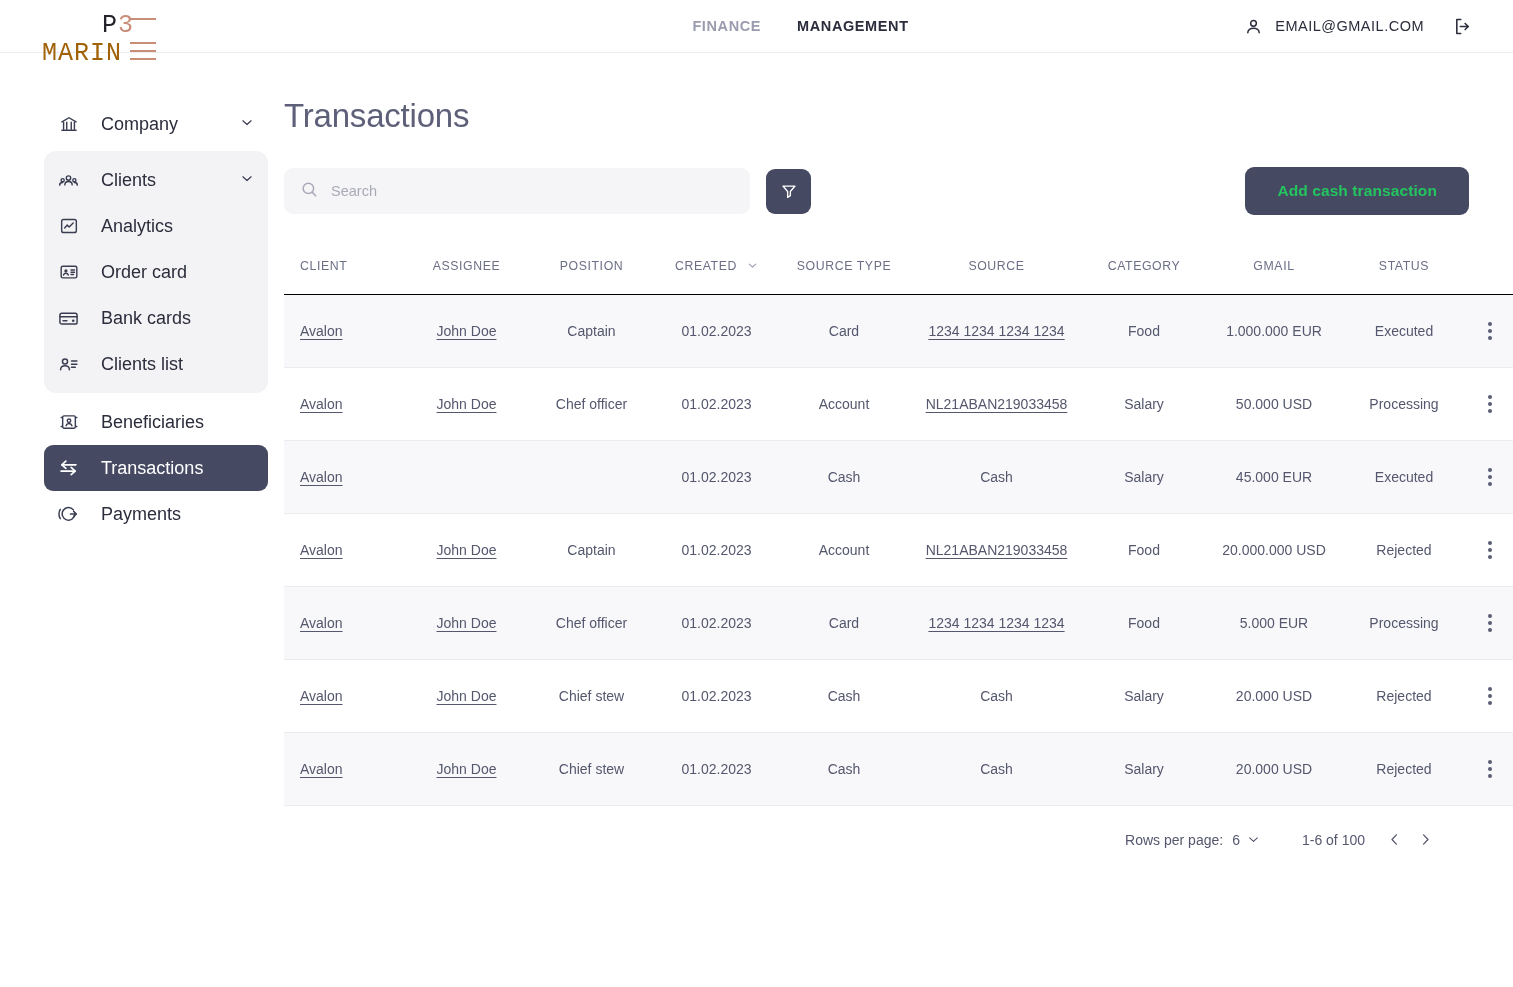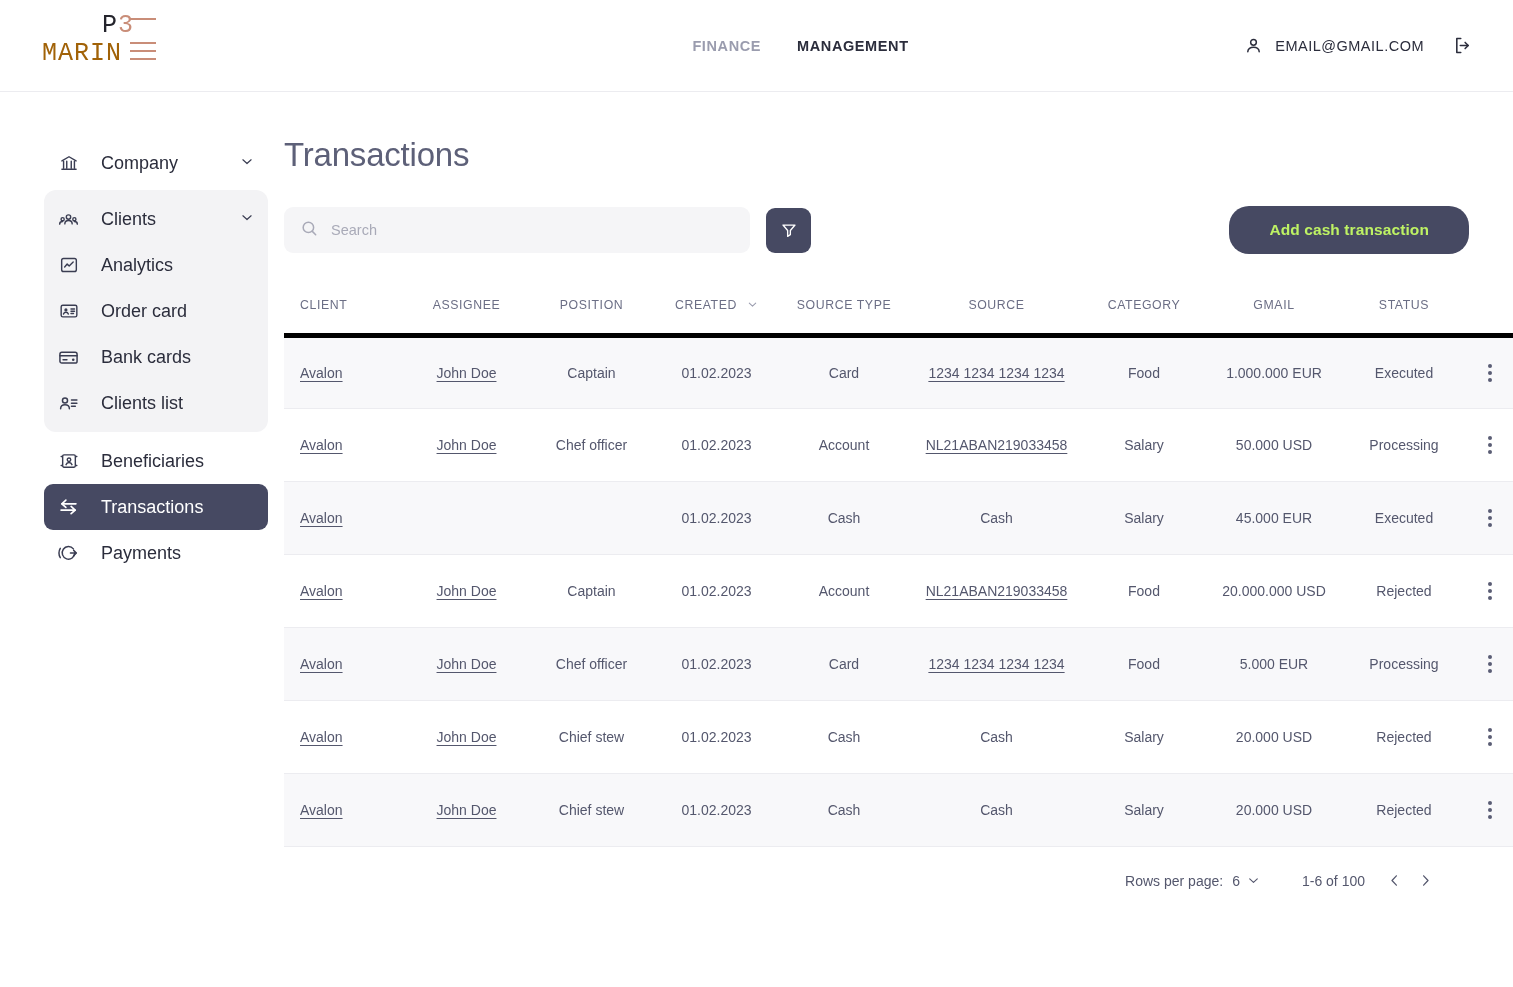--- a/index.html
+++ b/index.html
@@ -7,21 +7,21 @@
     width: 1513px;
     height: 987px;
     background: #ffffff;
     font-family: "Liberation Sans", sans-serif;
     color: #3f4254;
     overflow: hidden;
   }
 
   
   .topbar {
-    height: 92px;
+    height: 53px;
     width: 100%;
     border-bottom: 1px solid #ececf0;
     display: flex;
     align-items: center;
     position: relative;
   }
   .logo {
     position: absolute;
     left: 42px;
     top: 12px;
@@ -190,41 +190,41 @@
     background: #464962;
     border-radius: 9px;
     display: flex; align-items: center; justify-content: center;
     cursor: pointer;
     border: none;
   }
   .add-btn {
     margin-left: auto;
     height: 48px;
     background: #464962;
-    color: #bef264;
+    color: #22c55e;
     border: none;
-    border-radius: 20px;
-    padding: 0 40px;
+    border-radius: 9px;
+    padding: 0 32px;
     font-family: "Liberation Sans", sans-serif;
     font-size: 15.5px;
     font-weight: 600;
     cursor: pointer;
     letter-spacing: 0.1px;
   }
 
   
   table.tx { width: 100%; border-collapse: collapse; table-layout: fixed; }
   table.tx th {
     font-size: 12.3px;
     font-weight: 500;
     letter-spacing: 0.6px;
     color: #6b6e85;
     text-align: center;
     padding: 10px 4px 20px 4px;
-    border-bottom: 5px solid #000000;
+    border-bottom: 1px solid #000000;
     white-space: nowrap;
   }
   table.tx th.col-client { text-align: left; padding-left: 16px; }
   table.tx td {
     font-size: 14px;
     color: #54576d;
     text-align: center;
     height: 73px;
     padding: 4px;
     border-bottom: 1px solid #ececf0;

